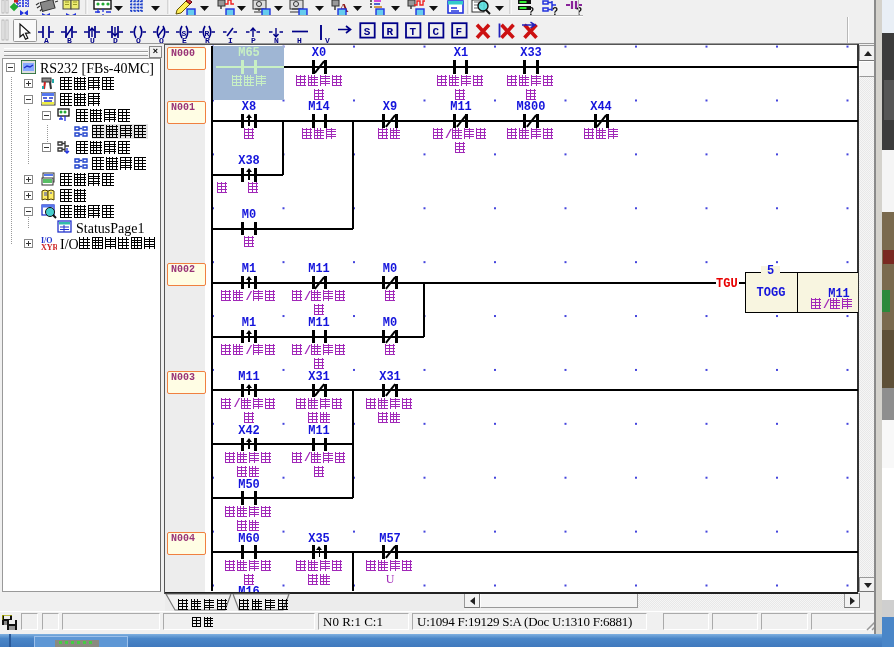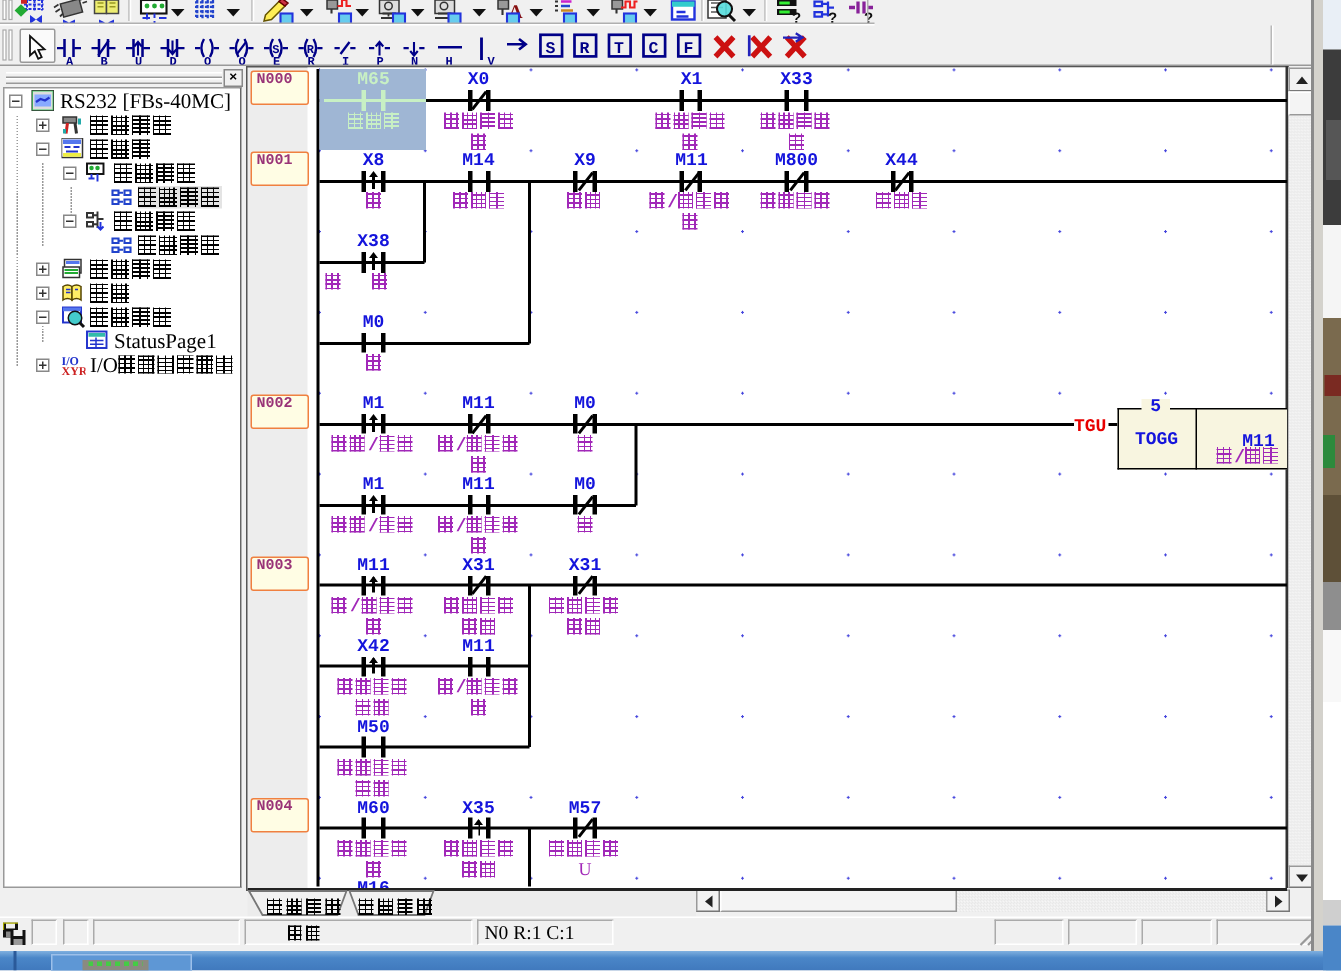--- a/index.html
+++ b/index.html
@@ -483,20 +483,21 @@
     </svg>
 <div style="position:absolute;left:178px;top:598px;width:52px;"><i class="g" style="width:10px;height:11px;margin-right:3px;background:repeating-linear-gradient(0deg,#000 0 1px,transparent 1px 3px),repeating-linear-gradient(90deg,#000 0 1px,transparent 1px 4px);"></i><i class="g" style="width:10px;height:11px;margin-right:3px;background:repeating-linear-gradient(0deg,#000 0 1px,transparent 1px 2.8px),repeating-linear-gradient(90deg,#000 0 1px,transparent 1px 3.2px);"></i><i class="g" style="width:10px;height:11px;margin-right:3px;background:repeating-linear-gradient(0deg,transparent 0 1.6px,#000 1.6px 2.6px),repeating-linear-gradient(90deg,#000 0 1px,transparent 1px 5px);"></i><i class="g" style="width:10px;height:11px;margin-right:3px;background:repeating-linear-gradient(0deg,#000 0 1px,transparent 1px 3px),repeating-linear-gradient(90deg,#000 0 1px,transparent 1px 4px);"></i></div>
 <div style="position:absolute;left:239px;top:598px;width:52px;"><i class="g" style="width:10px;height:11px;margin-right:3px;background:repeating-linear-gradient(0deg,#000 0 1px,transparent 1px 3px),repeating-linear-gradient(90deg,#000 0 1px,transparent 1px 4px);"></i><i class="g" style="width:10px;height:11px;margin-right:3px;background:repeating-linear-gradient(0deg,#000 0 1px,transparent 1px 2.8px),repeating-linear-gradient(90deg,#000 0 1px,transparent 1px 3.2px);"></i><i class="g" style="width:10px;height:11px;margin-right:3px;background:repeating-linear-gradient(0deg,transparent 0 1.6px,#000 1.6px 2.6px),repeating-linear-gradient(90deg,#000 0 1px,transparent 1px 5px);"></i><i class="g" style="width:10px;height:11px;margin-right:3px;background:repeating-linear-gradient(0deg,#000 0 1px,transparent 1px 3px),repeating-linear-gradient(90deg,#000 0 1px,transparent 1px 4px);"></i></div>
 <div style="position:absolute;left:0;top:611px;width:882px;height:23px;background:#f0f0f0;border-top:1px solid #fff"></div>
 <div style="position:absolute;left:21px;top:613px;width:17px;height:17px;border:1px solid #aaa;border-right-color:#fff;border-bottom-color:#fff;box-sizing:border-box;font:13px/14px 'Liberation Serif';color:#000;padding-left:4px;padding-top:1px;text-align:left;overflow:hidden"></div>
 <div style="position:absolute;left:42px;top:613px;width:17px;height:17px;border:1px solid #aaa;border-right-color:#fff;border-bottom-color:#fff;box-sizing:border-box;font:13px/14px 'Liberation Serif';color:#000;padding-left:4px;padding-top:1px;text-align:left;overflow:hidden"></div>
 <div style="position:absolute;left:62px;top:613px;width:98px;height:17px;border:1px solid #aaa;border-right-color:#fff;border-bottom-color:#fff;box-sizing:border-box;font:13px/14px 'Liberation Serif';color:#000;padding-left:4px;padding-top:1px;text-align:left;overflow:hidden"></div>
 <div style="position:absolute;left:163px;top:613px;width:152px;height:17px;border:1px solid #aaa;border-right-color:#fff;border-bottom-color:#fff;box-sizing:border-box;font:13px/14px 'Liberation Serif';color:#000;padding-left:4px;padding-top:1px;text-align:left;overflow:hidden"></div>
 <div style="position:absolute;left:192px;top:616px"><i class="g" style="width:9px;height:10px;margin-right:3px;background:repeating-linear-gradient(0deg,#000 0 1px,transparent 1px 3px),repeating-linear-gradient(90deg,#000 0 1px,transparent 1px 4px);"></i><i class="g" style="width:9px;height:10px;margin-right:3px;background:repeating-linear-gradient(0deg,#000 0 1px,transparent 1px 2.8px),repeating-linear-gradient(90deg,#000 0 1px,transparent 1px 3.2px);"></i></div>
 <div style="position:absolute;left:318px;top:613px;width:91px;height:17px;border:1px solid #aaa;border-right-color:#fff;border-bottom-color:#fff;box-sizing:border-box;font:13px/14px 'Liberation Serif';color:#000;padding-left:4px;padding-top:1px;text-align:left;overflow:hidden">N0 R:1 C:1</div>
+<div style="position:absolute;left:412px;top:613px;width:235px;height:17px;border:1px solid #aaa;border-right-color:#fff;border-bottom-color:#fff;box-sizing:border-box;font:13px/14px 'Liberation Serif';color:#000;padding-left:4px;padding-top:1px;text-align:left;overflow:hidden"><span style="font-size:13px;letter-spacing:-0.24px">U:1094 F:19129 S:A (Doc U:1310 F:6881)</span></div>
 <div style="position:absolute;left:663px;top:613px;width:46px;height:17px;border:1px solid #aaa;border-right-color:#fff;border-bottom-color:#fff;box-sizing:border-box;font:13px/14px 'Liberation Serif';color:#000;padding-left:4px;padding-top:1px;text-align:left;overflow:hidden"></div>
 <div style="position:absolute;left:712px;top:613px;width:46px;height:17px;border:1px solid #aaa;border-right-color:#fff;border-bottom-color:#fff;box-sizing:border-box;font:13px/14px 'Liberation Serif';color:#000;padding-left:4px;padding-top:1px;text-align:left;overflow:hidden"></div>
 <div style="position:absolute;left:761px;top:613px;width:47px;height:17px;border:1px solid #aaa;border-right-color:#fff;border-bottom-color:#fff;box-sizing:border-box;font:13px/14px 'Liberation Serif';color:#000;padding-left:4px;padding-top:1px;text-align:left;overflow:hidden"></div>
 <div style="position:absolute;left:811px;top:613px;width:71px;height:17px;border:1px solid #aaa;border-right-color:#fff;border-bottom-color:#fff;box-sizing:border-box;font:13px/14px 'Liberation Serif';color:#000;padding-left:4px;padding-top:1px;text-align:left;overflow:hidden"></div>
 <svg width="16" height="16" style="position:absolute;left:2px;top:615px">
       <rect x="0" y="0" width="10" height="10" fill="#111"></rect>
       <rect x="2" y="0" width="6" height="4" fill="#eee"></rect>
       <rect x="2" y="6" width="6" height="4" fill="#888"></rect>
       <rect x="5" y="5" width="10" height="10" fill="#111"></rect>
       <rect x="7" y="5" width="6" height="4" fill="#eee"></rect>

